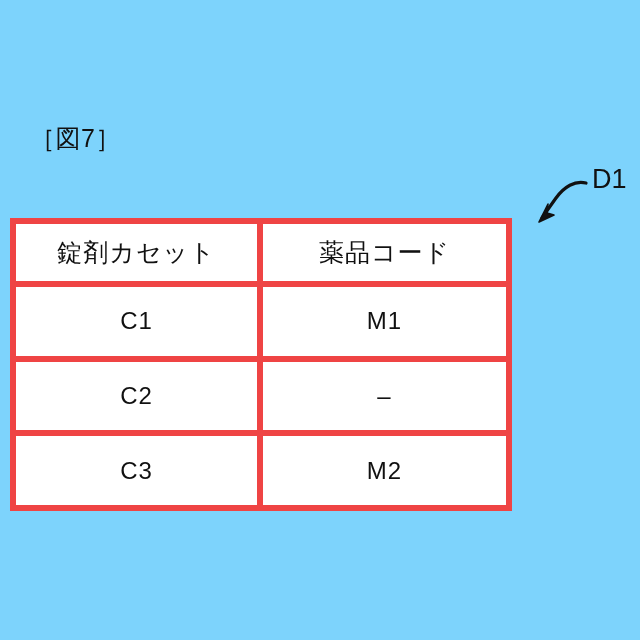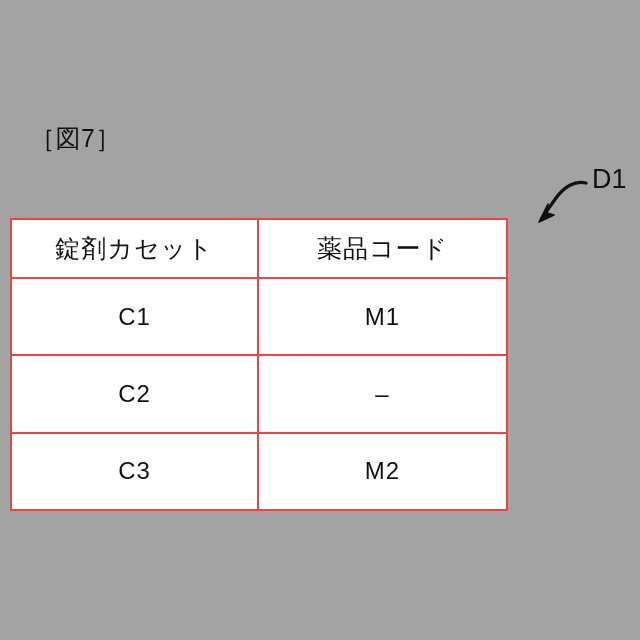--- a/index.html
+++ b/index.html
@@ -5,21 +5,21 @@
   html, body {
     margin: 0;
     padding: 0;
     background: #ffffff;
   }
 
   #page {
     position: relative;
     width: 640px;
     height: 640px;
-    background: #a3a3a3;
+    background: #7dd3fc;
     overflow: hidden;
     font-family: "Liberation Sans", "DejaVu Sans", sans-serif;
     color: #000000;
   }
 
   
   .figure-label {
     position: absolute;
     left: 30px;
     top: 126px;
@@ -42,21 +42,21 @@
   table.data-table {
     width: 100%;
     height: 100%;
     border-collapse: collapse;
     table-layout: fixed;
     background: #ffffff;
   }
 
   table.data-table td,
   table.data-table th {
-    border: 2px solid #ef4444;
+    border: 6px solid #ef4444;
     text-align: center;
     vertical-align: middle;
     padding: 0;
     font-weight: normal;
     background: #ffffff;
   }
 
   .col-cassette { width: 247px; }
   .col-code     { width: 249px; }
 

